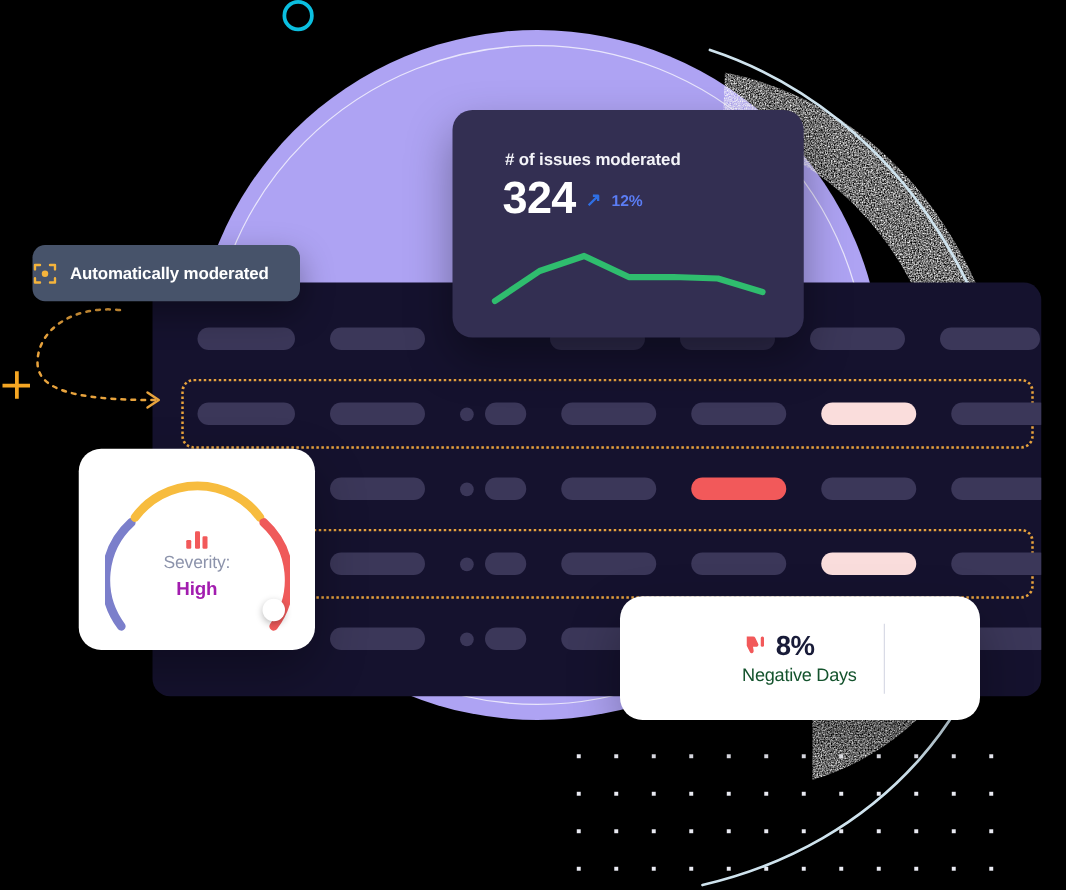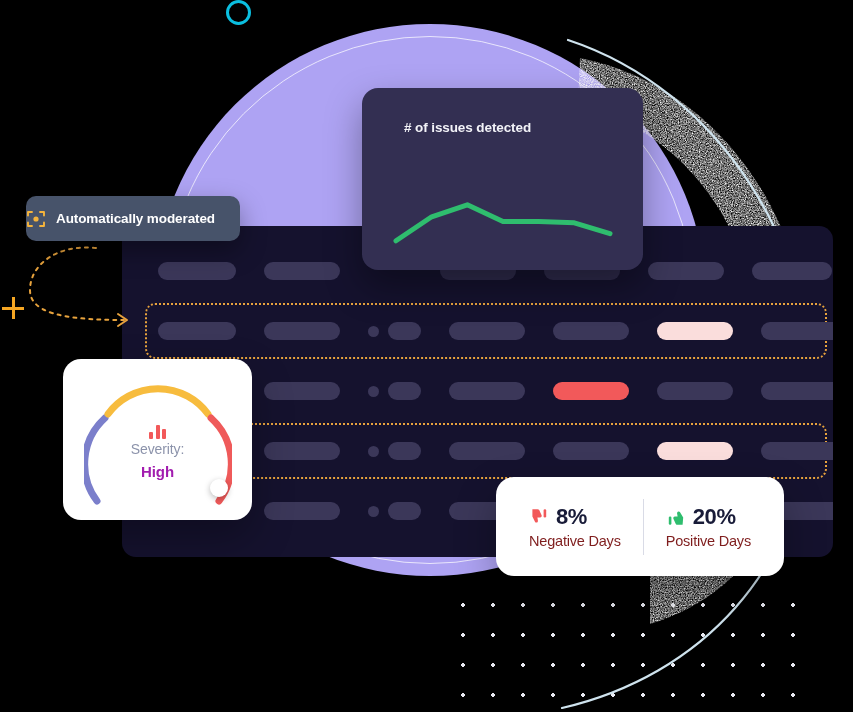--- a/index.html
+++ b/index.html
@@ -309,21 +309,21 @@
     margin-bottom: 3px;
   }
   .sent-pct {
     font-size: 22px;
     font-weight: bold;
     color: #181b38;
     letter-spacing: -0.4px;
   }
   .sent-cap {
     font-size: 14.5px;
-    color: #7f1d1d;
+    color: #14532d;
     letter-spacing: -0.2px;
   }
   #sent-divider {
     width: 1px;
     height: 56px;
     background: #d9dbe6;
     flex: none;
   }
 </style>
 </head>
@@ -486,21 +486,26 @@
         </div>
       </div>
     </div>
 
   <svg class="abs" id="connector" viewBox="0 0 150 120">
     <path d="M96,18 C58,14 30,34 30,60 C30,82 60,90 124,90" fill="none" stroke="#e8a33d" stroke-width="2" stroke-dasharray="3 5" stroke-linecap="round"></path>
     <path d="M118,84 L127,90 L118,96" fill="none" stroke="#e8a33d" stroke-width="2" stroke-linecap="round" stroke-linejoin="round"></path>
   </svg>
 
   <div class="abs card" id="issues-card">
-    <div id="issues-title"># of issues detected</div>
+    <div id="issues-title"># of issues moderated</div>
+    <div id="issues-value-row">
+      <div id="issues-value">324</div>
+      <div id="issues-trend-arrow">↗</div>
+      <div id="issues-trend-value">12%</div>
+    </div>
     <svg id="issues-spark" width="222" height="56" viewBox="0 0 222 56">
       <polyline id="spark-path" fill="none" stroke="#2fbd6e" stroke-width="5" stroke-linecap="round" stroke-linejoin="round" points="4.0,44.8 39.7,20.8 75.3,8.8 111.0,25.6 146.7,25.6 182.3,26.8 218.0,37.6"></polyline>
     </svg>
   </div>
 
   <div class="abs" id="moderated-badge">
     <svg width="20" height="20" viewBox="0 0 20 20">
       <g fill="none" stroke="#f5b43c" stroke-width="1.9" stroke-linecap="round" stroke-linejoin="round">
         <path d="M2,6.5 V3 H6"></path>
         <path d="M14,3 H18 V6.5"></path>
@@ -542,27 +547,15 @@
           <path d="M3.4,2.2 h5.1 c0.8,0 1.4,0.3 1.7,0.9 l2.4,5.1 c0.2,0.4 0.2,0.8 0,1.2
                    c-0.3,0.7 -0.9,1.0 -1.6,1.0 h-2.6 l0.5,3.0 c0.2,1.1 -0.4,2.0 -1.4,2.2
                    c-0.6,0.1 -1.1,-0.1 -1.4,-0.6 L3.4,9.6 Z" fill="#f2595a"></path>
           <rect x="14.6" y="2.2" width="2.6" height="8.2" rx="1.2" fill="#f2595a"></rect>
         </svg>
         <span class="sent-pct">8%</span>
       </div>
       <div class="sent-cap">Negative Days</div>
     </div>
     <div id="sent-divider"></div>
-    <div class="sent-block">
-      <div class="sent-top">
-        <svg width="20" height="20" viewBox="0 0 20 20">
-          <path d="M16.6,17.8 h-5.1 c-0.8,0 -1.4,-0.3 -1.7,-0.9 L7.4,11.8 c-0.2,-0.4 -0.2,-0.8 0,-1.2
-                   c0.3,-0.7 0.9,-1.0 1.6,-1.0 h2.6 l-0.5,-3.0 c-0.2,-1.1 0.4,-2.0 1.4,-2.2
-                   c0.6,-0.1 1.1,0.1 1.4,0.6 l3.3,5.4 Z" fill="#2fbd6e"></path>
-          <rect x="2.8" y="9.6" width="2.6" height="8.2" rx="1.2" fill="#2fbd6e"></rect>
-        </svg>
-        <span class="sent-pct">20%</span>
-      </div>
-      <div class="sent-cap">Positive Days</div>
-    </div>
   </div>
 
 </div>
 
 </body></html>

